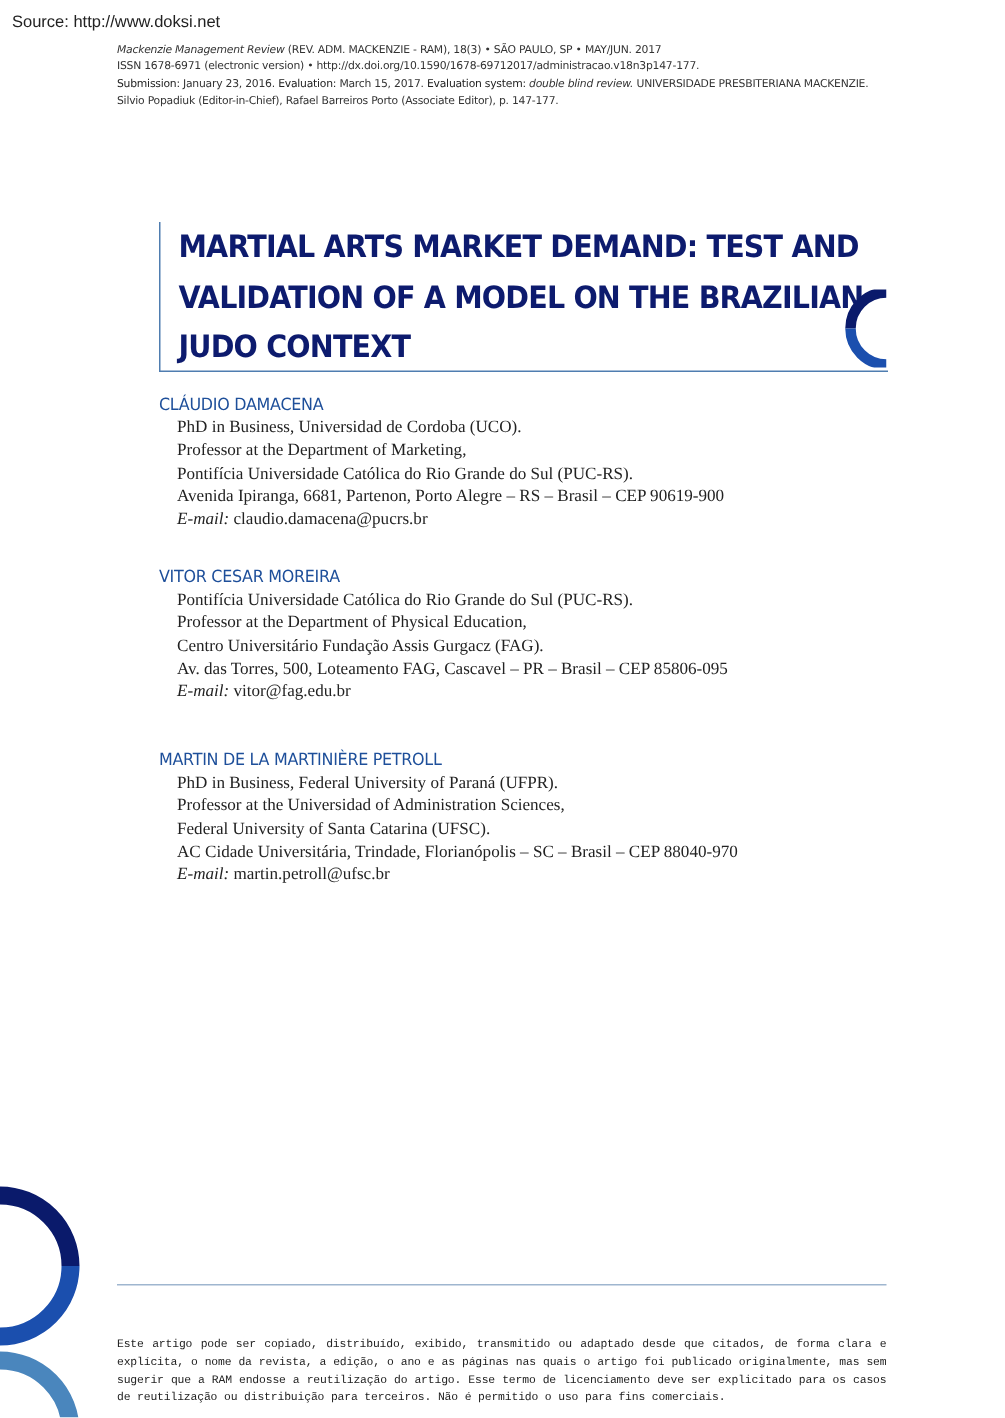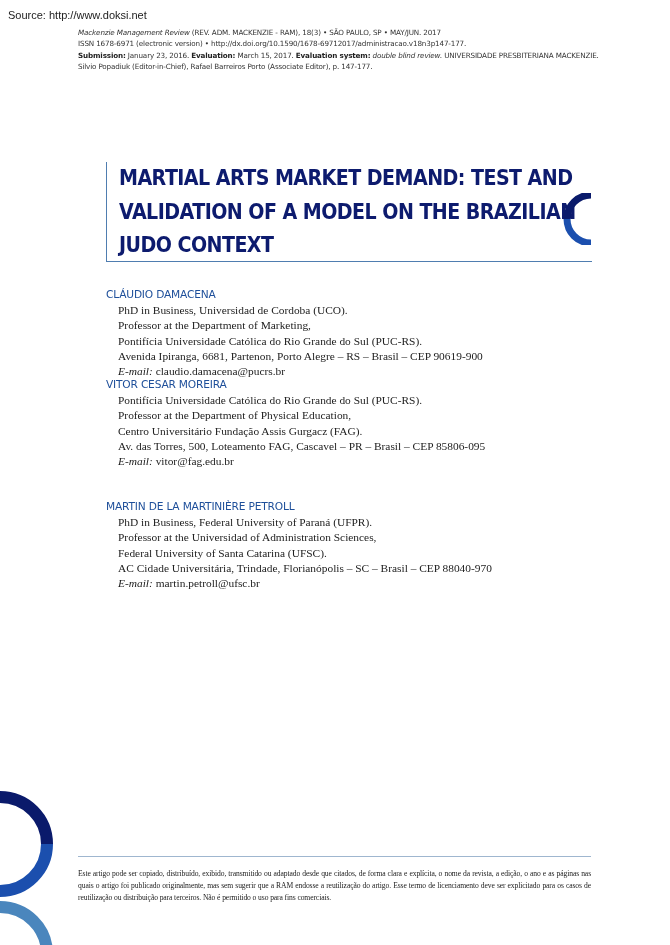--- a/index.html
+++ b/index.html
@@ -1,29 +1,29 @@
 <!DOCTYPE html>
 <html><head>
 <meta charset="utf-8">
 <style>
   html, body { margin:0; padding:0; background:#ffffff; }
   body { width:670px; height:945px; position:relative; overflow:hidden; font-family:"DejaVu Sans", sans-serif; }
   .source { position:absolute; left:8px; top:9px; font-family:"Liberation Sans", sans-serif; font-size:11px; color:#222; }
   .meta { position:absolute; left:78px; top:27px; font-family:"DejaVu Sans", sans-serif; font-size:7.2px; line-height:11.3px; color:#333; letter-spacing:-0.15px; }
   .meta .it { font-style:italic; }
-  .meta b { font-weight:bold; color:#222;text-align:center; }
-  .title-wrap { position:absolute; left:106px; top:162px; width:485px; height:99px; border-left:1.5px solid #4f7db0; border-bottom:1.5px solid #4f7db0; }
+  .meta b { font-weight:normal; color:#222;text-align:center; }
+  .title-wrap { position:absolute; left:106px; top:148px; width:485px; height:99px; border-left:1.5px solid #4f7db0; border-bottom:1.5px solid #4f7db0; }
   .title { position:absolute; left:12px; top:0px; margin:0; font-family:"DejaVu Sans", sans-serif; font-weight:bold; font-size:20.5px; line-height:33.5px; color:#0d1b6e; letter-spacing:-0.6px; transform:scaleX(0.93); transform-origin:left top; white-space:nowrap; }
   .title-arc { position:absolute; left:563px; top:193px; width:28px; height:52px; }
   .author { position:absolute; left:106px; font-family:"DejaVu Sans", sans-serif; }
   .author .name { font-size:11.2px; color:#1e4f9a; letter-spacing:-0.2px; transform:scaleX(0.95); transform-origin:left top; white-space:nowrap; margin:0 0 2px 0; }
   .author .line { font-family:"Liberation Serif", serif; font-size:11.4px; line-height:15.3px; color:#222; padding-left:12px; white-space:nowrap; }
   .author .line i { font-style:italic; }
   .footer-rule { position:absolute; left:78px; top:856px; width:513px; height:1px; background:#9fb6cf; }
-  .license { position:absolute; left:78px; top:868px; width:513px; font-family:Liberation Serif, serif; font-size:7.6px; line-height:11.8px; color:#222; text-align:justify; letter-spacing:-0.1px; }
+  .license { position:absolute; left:78px; top:892px; width:513px; font-family:Liberation Mono, monospace; font-size:7.6px; line-height:11.8px; color:#222; text-align:justify; letter-spacing:-0.1px; }
   .rings { position:absolute; left:0; top:790px; width:60px; height:155px; }
 </style>
 </head>
 <body>
 
 <div class="source">Source: http://www.doksi.net</div>
 
 <div class="meta">
   <div><span class="it">Mackenzie Management Review</span><span> (REV. ADM. MACKENZIE - RAM), 18(3) • SÃO PAULO, SP • MAY/JUN. 2017</span></div>
   <div>ISSN 1678-6971 (electronic version) • http://dx.doi.org/10.1590/1678-69712017/administracao.v18n3p147-177.</div>
@@ -36,21 +36,21 @@
     <div>MARTIAL ARTS MARKET DEMAND: TEST AND</div>
     <div>VALIDATION OF A MODEL ON THE BRAZILIAN</div>
     <div>JUDO CONTEXT</div>
   </h1>
 </div>
 <svg class="title-arc" viewBox="0 0 28 52">
   <path d="M28 2 A24 24 0 0 0 4 26" fill="none" stroke="#0a1a6b" stroke-width="7"></path>
   <path d="M4 26 A24 24 0 0 0 28 50" fill="none" stroke="#1b4fae" stroke-width="7"></path>
 </svg>
 
-<div class="author" style="top:288px;">
+<div class="author" style="top:263px;">
   <div class="name">CLÁUDIO DAMACENA</div>
   <div class="line">PhD in Business, Universidad de Cordoba (UCO).</div>
   <div class="line">Professor at the Department of Marketing,</div>
   <div class="line">Pontifícia Universidade Católica do Rio Grande do Sul (PUC-RS).</div>
   <div class="line">Avenida Ipiranga, 6681, Partenon, Porto Alegre – RS – Brasil – CEP 90619-900</div>
   <div class="line"><i>E-mail:</i><span> claudio.damacena@pucrs.br</span></div>
 </div>
 
 <div class="author" style="top:378px;">
   <div class="name">VITOR CESAR MOREIRA</div>

